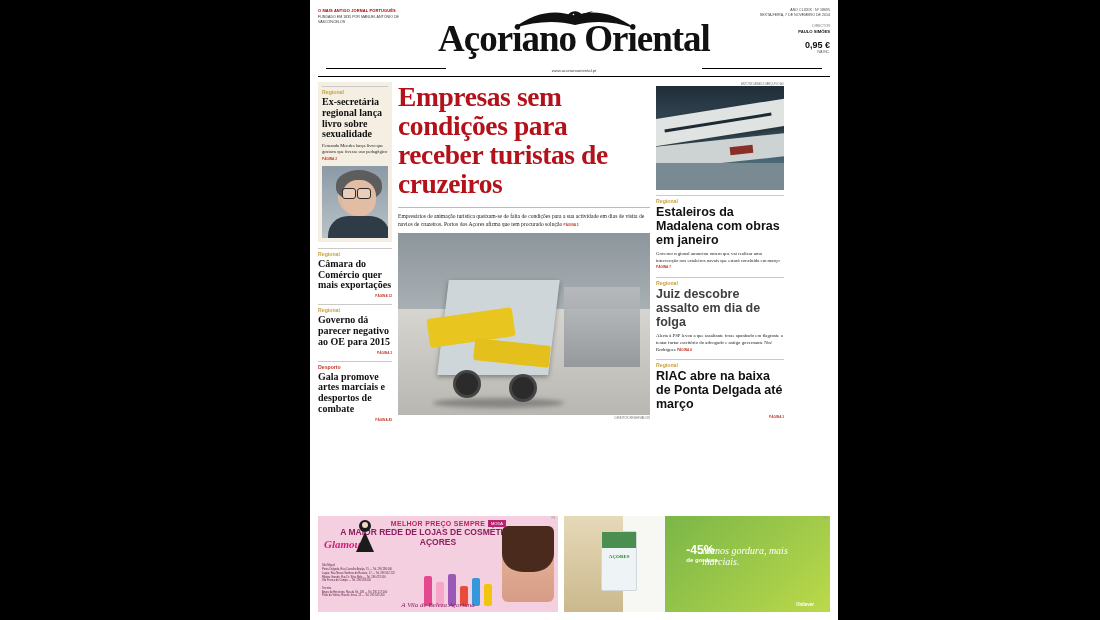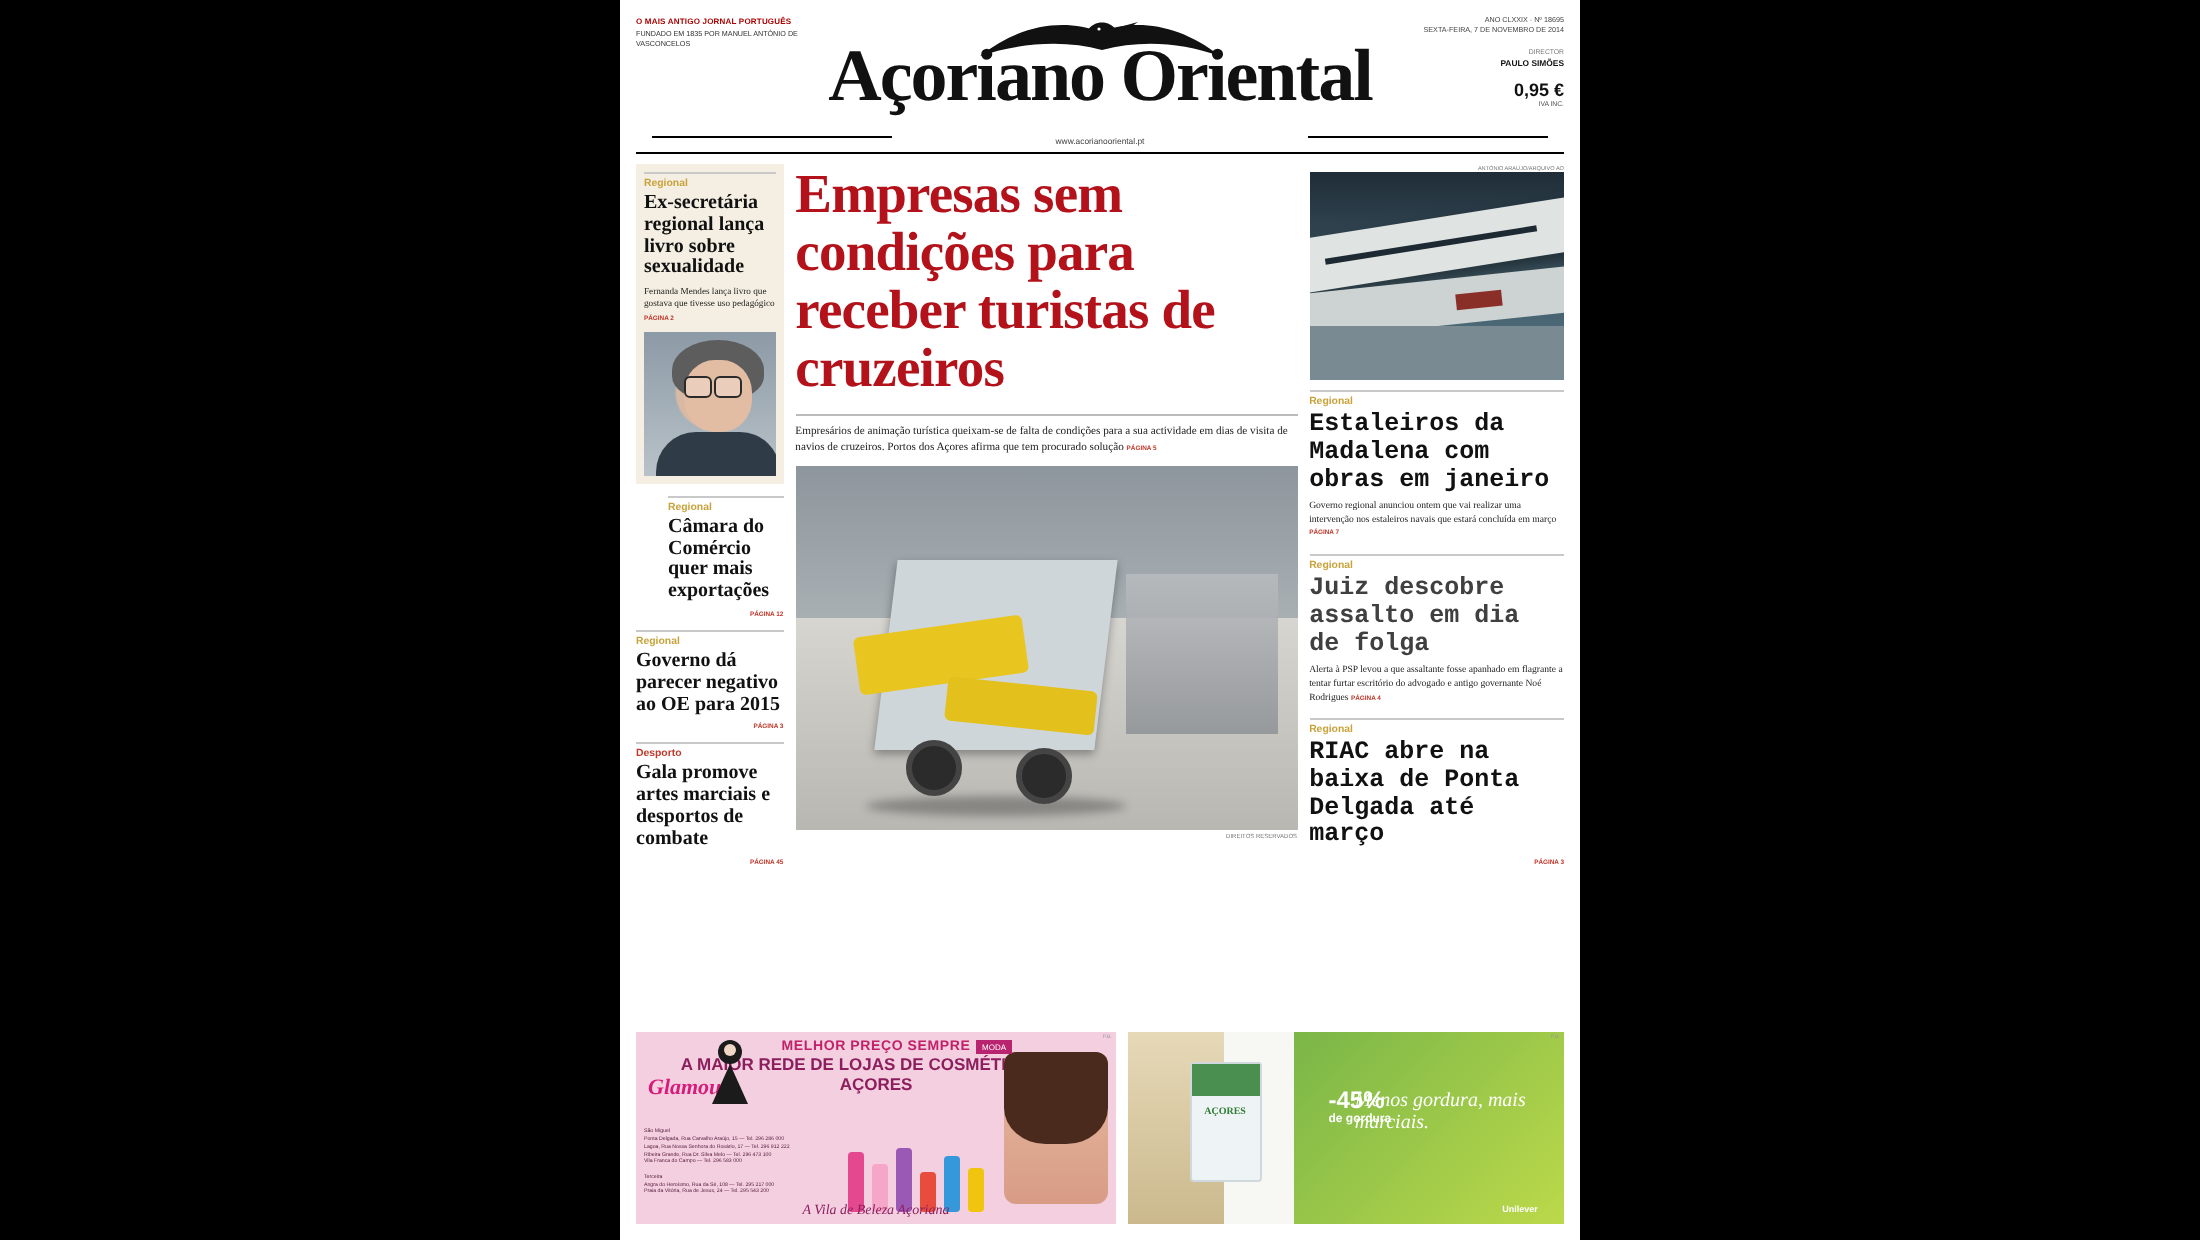--- a/index.html
+++ b/index.html
@@ -2,21 +2,21 @@
 <html><head>
 <meta charset="utf-8">
 <style>
   html,body{margin:0;padding:0;}
   body{
     width:1100px;height:620px;background:#000;
     font-family:"Liberation Serif", serif;
     overflow:hidden;
   }
   .page{
-    position:absolute;left:310px;top:0;width:480px;height:620px;
+    position:absolute;left:310px;top:0;width:528px;height:620px;
     background:#fff;
     box-sizing:border-box;
     padding:6px 8px 4px 8px;
   }
   
   .masthead{position:relative;height:70px;border-bottom:1px solid #000;}
   .mh-left{position:absolute;left:0;top:2px;width:100px;font-family:"Liberation Sans",sans-serif;}
   .mh-left .l1{font-size:4.0px;font-weight:bold;color:#a00;letter-spacing:.1px;}
   .mh-left .l2{font-size:3.6px;color:#333;margin-top:2px;line-height:1.45;}
   .mh-right{position:absolute;right:0;top:2px;width:96px;text-align:right;font-family:"Liberation Sans",sans-serif;}
@@ -111,21 +111,21 @@
   }
   .tp-sky{position:absolute;inset:0;background:linear-gradient(#1f2d38,#5b7d8c);}
   .tp-ramp{position:absolute;left:-10%;top:22%;width:120%;height:26%;background:#dfe3e2;transform:rotate(-9deg);box-shadow:0 4px 8px rgba(0,0,0,.4);}
   .tp-ramp2{position:absolute;left:-10%;top:52%;width:120%;height:22%;background:#cdd3d2;transform:rotate(-6deg);}
   .tp-deck{position:absolute;left:0;right:0;bottom:0;height:26%;background:#7a8a92;}
   .tp-rail{position:absolute;left:6%;top:34%;width:84%;height:3px;background:#1e2a33;transform:rotate(-9deg);}
   .tp-red{position:absolute;left:58%;top:58%;width:18%;height:8%;background:#8a2f28;transform:rotate(-6deg);}
   .credit-top{font-family:"Liberation Sans",sans-serif;font-size:2.8px;color:#777;text-align:right;}
 
   .r-title{
-    font-family:Liberation Mono, monospace;font-weight:bold;font-size:12.5px;
+    font-family:Liberation Sans, sans-serif;font-weight:bold;font-size:12.5px;
     line-height:1.1;color:#111;margin:0 0 4px 0;
   }
   .r-title.blue{color:#404040;}
   .r-text{font-family:"Liberation Serif",serif;font-size:4.8px;line-height:1.38;color:#222;}
   .r-block{margin-bottom:6px;}
 
   
   .ads{display:flex;gap:6px;margin-top:4px;height:96px;}
   .ad1{width:240px;background:#f3cfe0;position:relative;overflow:hidden;}
   .ad2{flex:1;background:#f7f7f4;position:relative;overflow:hidden;}
@@ -214,21 +214,21 @@
         </div>
         <div class="photo portrait">
           <div class="hair"></div>
           <div class="face"></div>
           <div class="g1"></div>
           <div class="g2"></div>
           <div class="body"></div>
         </div>
       </div>
 
-      <div style="margin-top:6px;margin-left:16px;">
+      <div style="margin-top:6px;">
         <div class="kicker">Regional</div>
         <div class="brief-title">Câmara do Comércio quer mais exportações</div>
         <div class="pageref" style="text-align:right">PÁGINA 12</div>
       </div>
 
       <div style="margin-top:6px;">
         <div class="kicker">Regional</div>
         <div class="brief-title">Governo dá parecer negativo ao OE para 2015</div>
         <div class="pageref" style="text-align:right">PÁGINA 3</div>
       </div>

